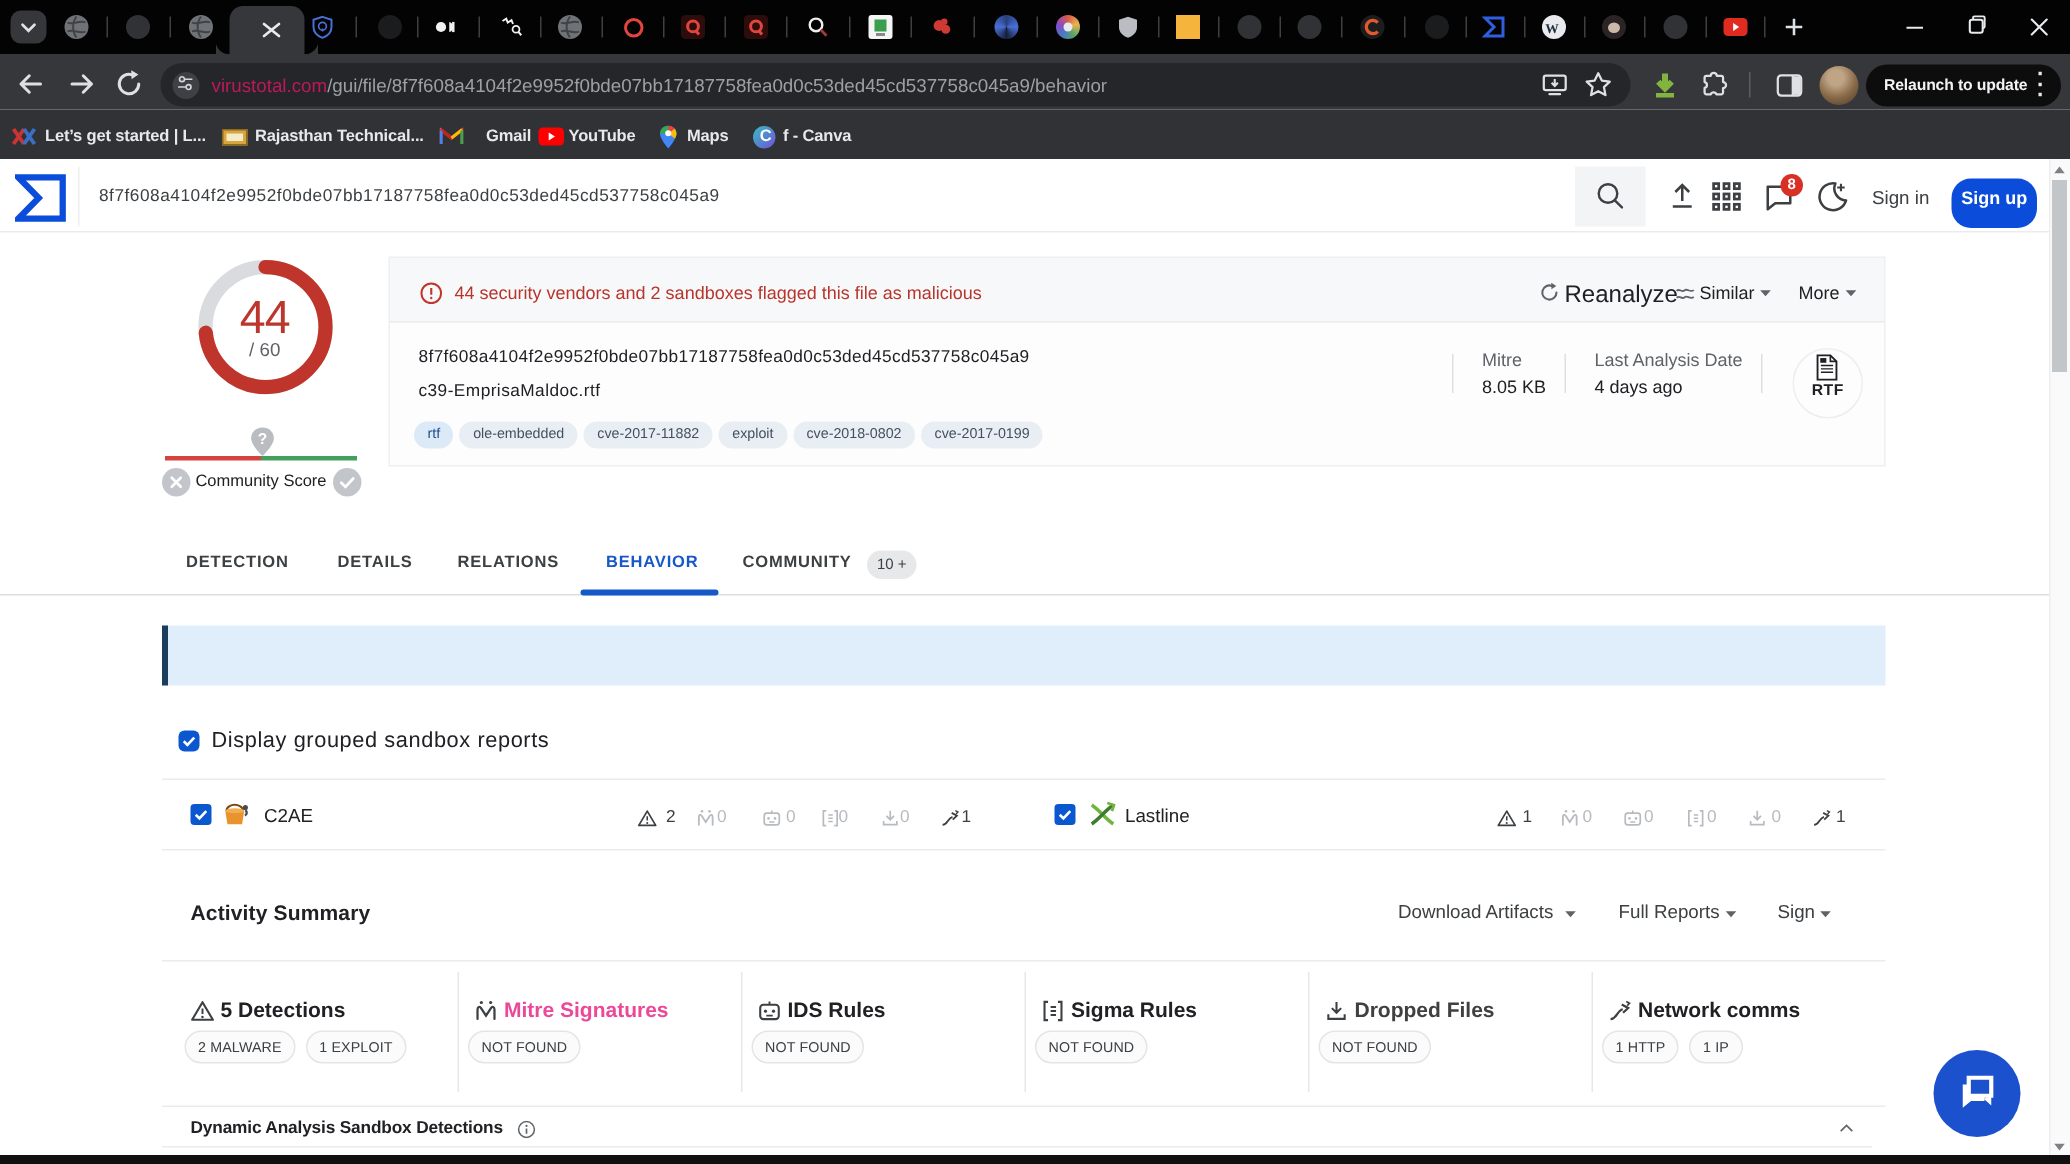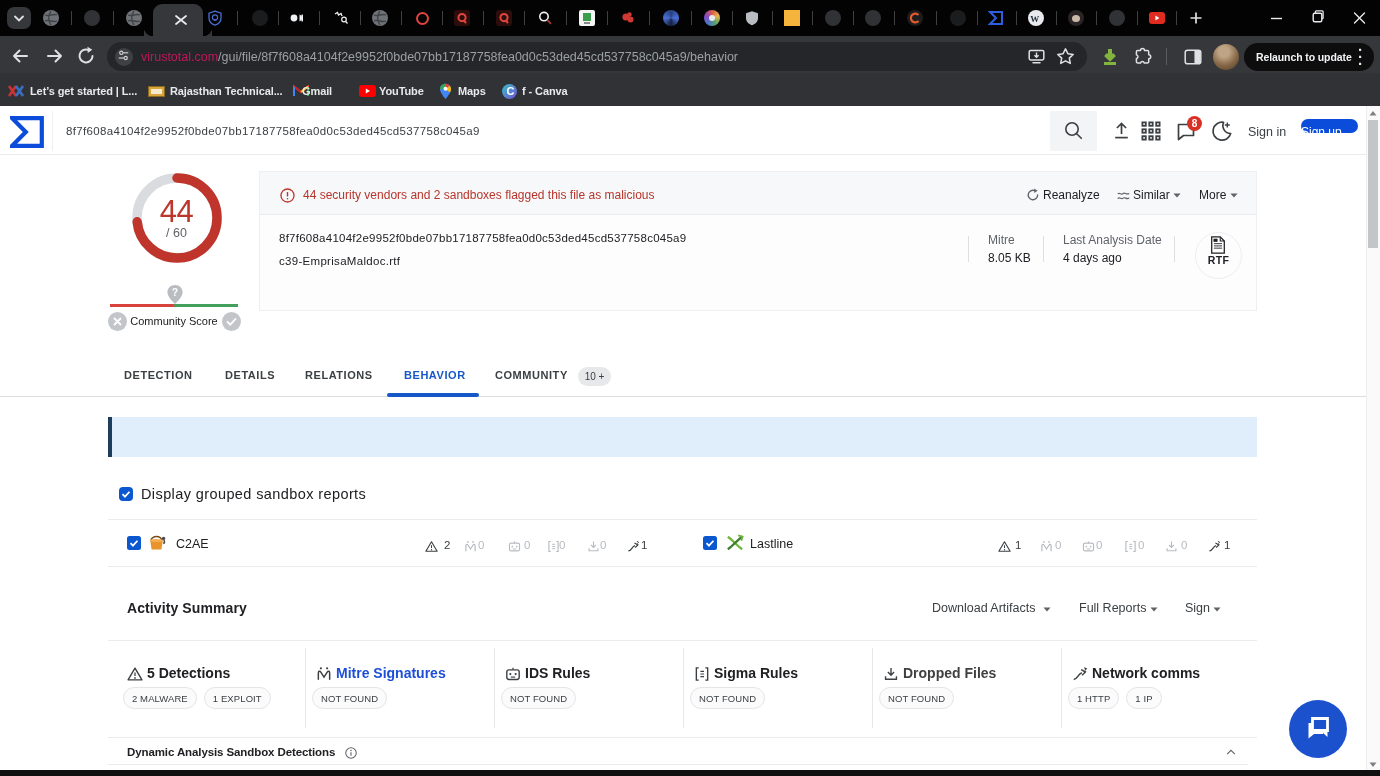--- a/index.html
+++ b/index.html
@@ -269,21 +269,21 @@
       <div class="abs" style="left:151px;top:88.5px;width:11px;height:5px;background:#f4e9c8"></div>
   <div class="bm" style="left:170px">Rajasthan Technical...</div>
   <svg class="abs" style="left:293px;top:84.5px" width="16" height="12" viewBox="0 0 16 12">
         <path d="M1 11 V1.5 L8 7 L15 1.5 V11" stroke-width="2" fill="none" stroke="#ea4335"></path>
         <path d="M1 2 L8 7.5 L15 2" stroke="#34a853" stroke-width="0" fill="none"></path>
         <path d="M1 1.5 L8 7" stroke="#c5221f" stroke-width="2"></path>
         <path d="M15 1.5 L8 7" stroke="#fbbc04" stroke-width="2"></path>
         <path d="M1 2 V11" stroke="#4285f4" stroke-width="2"></path>
         <path d="M15 2 V11" stroke="#34a853" stroke-width="2"></path>
       </svg>
-  <div class="bm" style="left:302px">Gmail</div>
+  <div class="bm" style="left:324px">Gmail</div>
   <div class="abs" style="left:359px;top:84.5px;width:17px;height:12px;border-radius:3px;background:#f00"></div>
       <svg class="abs" style="left:359px;top:84.5px" width="17" height="12" viewBox="0 0 17 12">
         <path d="M6.8 3.4 L11 6 L6.8 8.6 Z" fill="#fff"></path>
       </svg>
   <div class="bm" style="left:379px">YouTube</div>
   <svg class="abs" style="left:439px;top:82.5px" width="13" height="17" viewBox="0 0 13 17">
         <path d="M6.5 0.8 C3.3 0.8 1 3.2 1 6.2 C1 9.8 6.5 16 6.5 16 C6.5 16 12 9.8 12 6.2 C12 3.2 9.7 0.8 6.5 0.8 Z" fill="#4285f4"></path>
         <path d="M6.5 0.8 C3.3 0.8 1 3.2 1 6.2 L6.5 6.2 Z" fill="#34a853"></path>
         <path d="M6.5 0.8 C8.2 0.8 9.8 1.5 10.8 2.8 L6.5 6.2 Z" fill="#ea4335"></path>
         <path d="M10.8 2.8 C11.6 3.8 12 5 12 6.2 C12 7.1 11.6 8.2 11 9.4 L6.5 6.2 Z" fill="#fbbc04"></path>
@@ -326,21 +326,21 @@
       </svg>
     <svg class="abs" style="left:1176px;top:16px" width="21" height="20" viewBox="0 0 21 20">
         <path d="M2.5 2.5 H17.5 V13.5 H7.5 L2.5 17.5 Z" stroke="#3c4043" stroke-width="1.7" fill="none" stroke-linejoin="round"></path>
       </svg>
     <div class="abs" style="left:1187px;top:10px;width:15px;height:15px;border-radius:50%;background:#d83025;color:#fff;font-size:10px;font-weight:700;text-align:center;line-height:15px">8</div>
     <svg class="abs" style="left:1211px;top:14px" width="22" height="22" viewBox="0 0 22 22">
         <path d="M12.6 2.3 A9 9 0 1 0 19.7 13.6 A8 8 0 0 1 12.6 2.3 Z" stroke="#3c4043" stroke-width="1.7" fill="none" stroke-linejoin="round"></path>
         <path d="M16.3 2.5 V7.5 M13.8 5 H18.8" stroke="#3c4043" stroke-width="1.4"></path>
       </svg>
     <div class="abs" style="left:1248px;top:19px;font-size:12.5px;color:#3c4043">Sign in</div>
-    <div class="abs" style="left:1301px;top:13px;width:57px;height:14px;border-radius:13px;background:#0b4dda;color:#fff;font-size:12px;font-weight:400;text-align:left;line-height:26px">Sign up</div>
+    <div class="abs" style="left:1301px;top:13px;width:57px;height:33px;border-radius:13px;background:#0b4dda;color:#fff;font-size:12px;font-weight:700;text-align:center;line-height:26px">Sign up</div>
 
     <svg class="abs" style="left:131.5px;top:66.5px" width="90" height="90" viewBox="0 0 90 90">
       <circle cx="45" cy="45" r="40" stroke="#d9dbde" stroke-width="9.5" fill="none"></circle>
       <circle cx="45" cy="45" r="40" stroke="#bf352c" stroke-width="9.5" fill="none" stroke-linecap="round" stroke-dasharray="184.3 67" transform="rotate(-90 45 45)"></circle>
     </svg>
     <div class="abs" style="left:131.5px;top:90px;width:90px;text-align:center;font-size:31px;line-height:31px;color:#bd362d;letter-spacing:-0.5px">44</div>
     <div class="abs" style="left:131.5px;top:120px;width:90px;text-align:center;font-size:12.5px;color:#5f6368">/ 60</div>
     <svg class="abs" style="left:166px;top:178px" width="18" height="21" viewBox="0 0 19 22">
         <path d="M9.5 1 C4.8 1 1.5 4.4 1.5 8.6 C1.5 13.8 9.5 21 9.5 21 C9.5 21 17.5 13.8 17.5 8.6 C17.5 4.4 14.2 1 9.5 1 Z" fill="#b9bdc2"></path>
         <text x="9.5" y="12.5" text-anchor="middle" font-size="11" font-weight="bold" fill="#fff" font-family="Liberation Sans">?</text>
@@ -361,34 +361,37 @@
       <svg class="abs" style="left:20px;top:16px" width="15" height="15" viewBox="0 0 17 17">
           <circle cx="8.5" cy="8.5" r="7.4" stroke="#c0352c" stroke-width="1.5" fill="none"></circle>
           <path d="M8.5 4.6 V9.6" stroke="#c0352c" stroke-width="1.6"></path>
           <circle cx="8.5" cy="12.1" r="0.9" fill="#c0352c"></circle>
         </svg>
       <div class="abs" style="left:43px;top:16.5px;font-size:12px;font-weight:500;color:#b8352c;letter-spacing:0px">44 security vendors and 2 sandboxes flagged this file as malicious</div>
       <svg class="abs" style="left:766px;top:16px" width="14" height="14" viewBox="0 0 16 16">
           <path d="M13.3 8 A5.4 5.4 0 1 1 9.9 3" stroke="#5f6368" stroke-width="1.6" fill="none" stroke-linecap="round"></path>
           <path d="M9.3 0.6 L13.2 3 L9.5 5.6 Z" fill="#5f6368"></path>
         </svg>
-      <div class="abs" style="left:783px;top:16.5px;font-size:12px;color:#202124">Reanalyze</div>
+      <div class="abs" style="left:783px;top:16.5px;font-size:16px;color:#202124">Reanalyze</div>
       <svg class="abs" style="left:857px;top:19px" width="13" height="10" viewBox="0 0 13 10">
           <path d="M0.8 3 C2.5 0.8 4.2 4.4 6 2.6 C7.8 0.8 9.5 4.4 12.2 2.4 M0.8 7.6 C2.5 5.4 4.2 9 6 7.2 C7.8 5.4 9.5 9 12.2 7" stroke="#5f6368" stroke-width="1.2" fill="none"></path>
         </svg>
       <div class="abs" style="left:873px;top:16.5px;font-size:12px;color:#202124">Similar</div>
       <svg class="abs" style="left:913px;top:21px" width="8" height="5.5" viewBox="0 0 9 6">
           <path d="M0.5 0.5 L4.5 5 L8.5 0.5 Z" fill="#5f6368"></path>
         </svg>
       <div class="abs" style="left:939px;top:16.5px;font-size:12px;color:#202124">More</div>
       <svg class="abs" style="left:970px;top:21px" width="8" height="5.5" viewBox="0 0 9 6">
           <path d="M0.5 0.5 L4.5 5 L8.5 0.5 Z" fill="#5f6368"></path>
         </svg>
       <div class="abs" style="left:19px;top:60px;font-size:11.5px;color:#202124;letter-spacing:0.25px">8f7f608a4104f2e9952f0bde07bb17187758fea0d0c53ded45cd537758c045a9</div>
       <div class="abs" style="left:19px;top:83.5px;font-size:11.5px;color:#202124;letter-spacing:0.3px">c39-EmprisaMaldoc.rtf</div>
+      <div class="abs" style="left:16px;top:107.5px;white-space:nowrap">
+        <span class="tag" style="background:#dce9f7;color:#1d4f8c">rtf</span><span class="tag">ole-embedded</span><span class="tag">cve-2017-11882</span><span class="tag">exploit</span><span class="tag">cve-2018-0802</span><span class="tag">cve-2017-0199</span>
+      </div>
       <div class="abs" style="left:708px;top:64px;width:1px;height:26px;background:#dde0e3"></div>
         <div class="abs" style="left:783px;top:64px;width:1px;height:26px;background:#dde0e3"></div>
       <div class="abs" style="left:728px;top:61px;font-size:12px;color:#5f6368">Mitre</div>
       <div class="abs" style="left:728px;top:79px;font-size:12px;color:#202124">8.05 KB</div>
       <div class="abs" style="left:914px;top:64px;width:1px;height:26px;background:#dde0e3"></div>
       <div class="abs" style="left:803px;top:61px;font-size:12px;color:#5f6368">Last Analysis Date</div>
       <div class="abs" style="left:803px;top:79px;font-size:12px;color:#202124">4 days ago</div>
       <div class="abs" style="left:935px;top:60px;width:47px;height:47px;border-radius:50%;background:#fdfdfe;border:1px solid #eceef0"></div>
       <svg class="abs" style="left:950px;top:64px" width="16" height="18" viewBox="0 0 17 20">
           <path d="M1.5 1 H11 L15.5 5.5 V19 H1.5 Z" stroke="#202124" stroke-width="1.4" fill="#fff"></path>
@@ -540,21 +543,21 @@
             <path d="M7.5 6 V9.3" stroke="#3c4043" stroke-width="1.2"></path>
             <circle cx="7.5" cy="11.2" r="0.8" fill="#3c4043"></circle>
           </svg></div>
     <div class="abs" style="left:147px;top:559px;font-size:14px;font-weight:700;color:#202124">5 Detections</div>
     <div class="abs" style="left:123px;top:581px;white-space:nowrap"><span class="chip" style="margin-right:7px">2 MALWARE</span><span class="chip" style="margin-right:7px">1 EXPLOIT</span></div>
     <div class="abs" style="left:316px;top:560px"><svg width="16" height="16" viewBox="0 0 15 15">
             <circle cx="4.6" cy="2.2" r="1" fill="#3c4043"></circle>
             <circle cx="10.4" cy="2.2" r="1" fill="#3c4043"></circle>
             <path d="M2.2 12.5 V6.5 C2.2 4.8 3.6 4.4 4.5 5.8 L7.5 10.4 L10.5 5.8 C11.4 4.4 12.8 4.8 12.8 6.5 V12.5" stroke="#3c4043" stroke-width="1.4" fill="none" stroke-linecap="round"></path>
           </svg></div>
-    <div class="abs" style="left:336px;top:559px;font-size:14px;font-weight:700;color:#1d4ed8">Mitre Signatures</div>
+    <div class="abs" style="left:336px;top:559px;font-size:14px;font-weight:700;color:#ec4899">Mitre Signatures</div>
     <div class="abs" style="left:312px;top:581px;white-space:nowrap"><span class="chip" style="margin-right:7px">NOT FOUND</span></div>
     <div class="abs" style="left:505px;top:560px"><svg width="16" height="16" viewBox="0 0 15 15">
             <rect x="1.7" y="3.6" width="11.6" height="9" rx="2" stroke="#3c4043" stroke-width="1.3" fill="none"></rect>
             <path d="M7.5 3.6 V1.6" stroke="#3c4043" stroke-width="1.2"></path>
             <circle cx="5" cy="7.6" r="1" fill="#3c4043"></circle>
             <circle cx="10" cy="7.6" r="1" fill="#3c4043"></circle>
             <path d="M5.5 10.4 H9.5" stroke="#3c4043" stroke-width="1.1"></path>
           </svg></div>
     <div class="abs" style="left:525px;top:559px;font-size:14px;font-weight:700;color:#202124">IDS Rules</div>
     <div class="abs" style="left:501px;top:581px;white-space:nowrap"><span class="chip" style="margin-right:7px">NOT FOUND</span></div>

